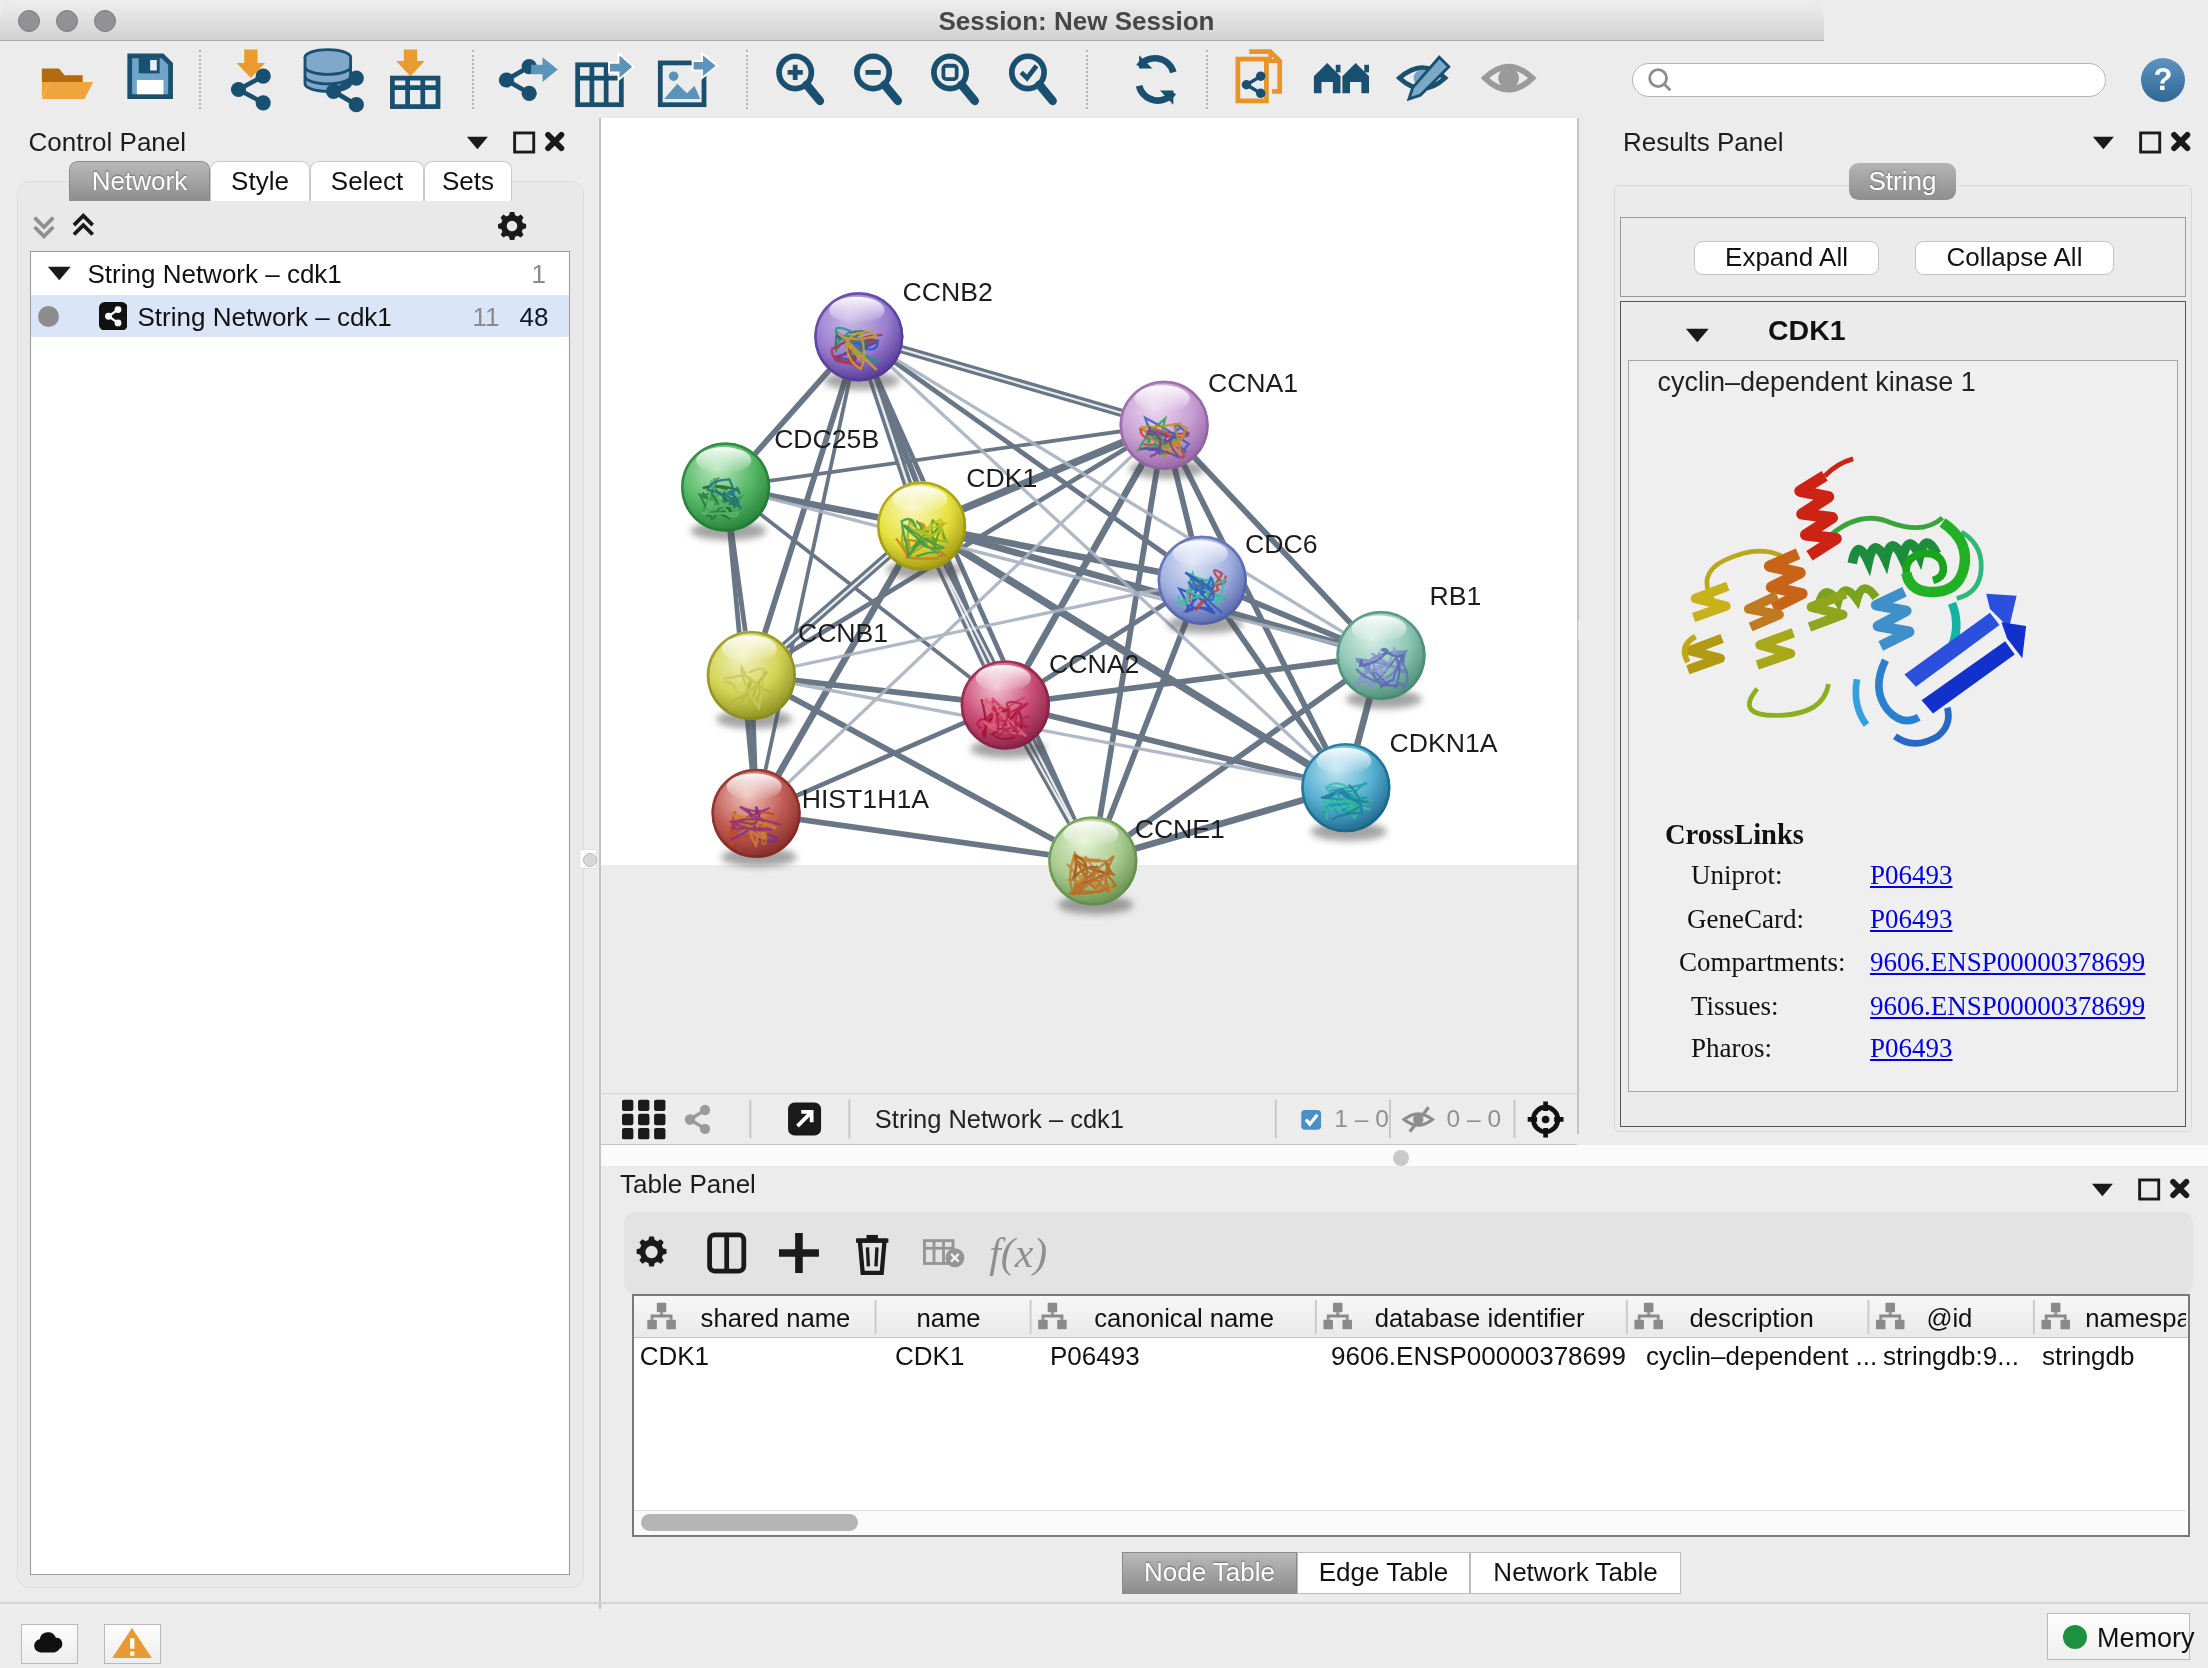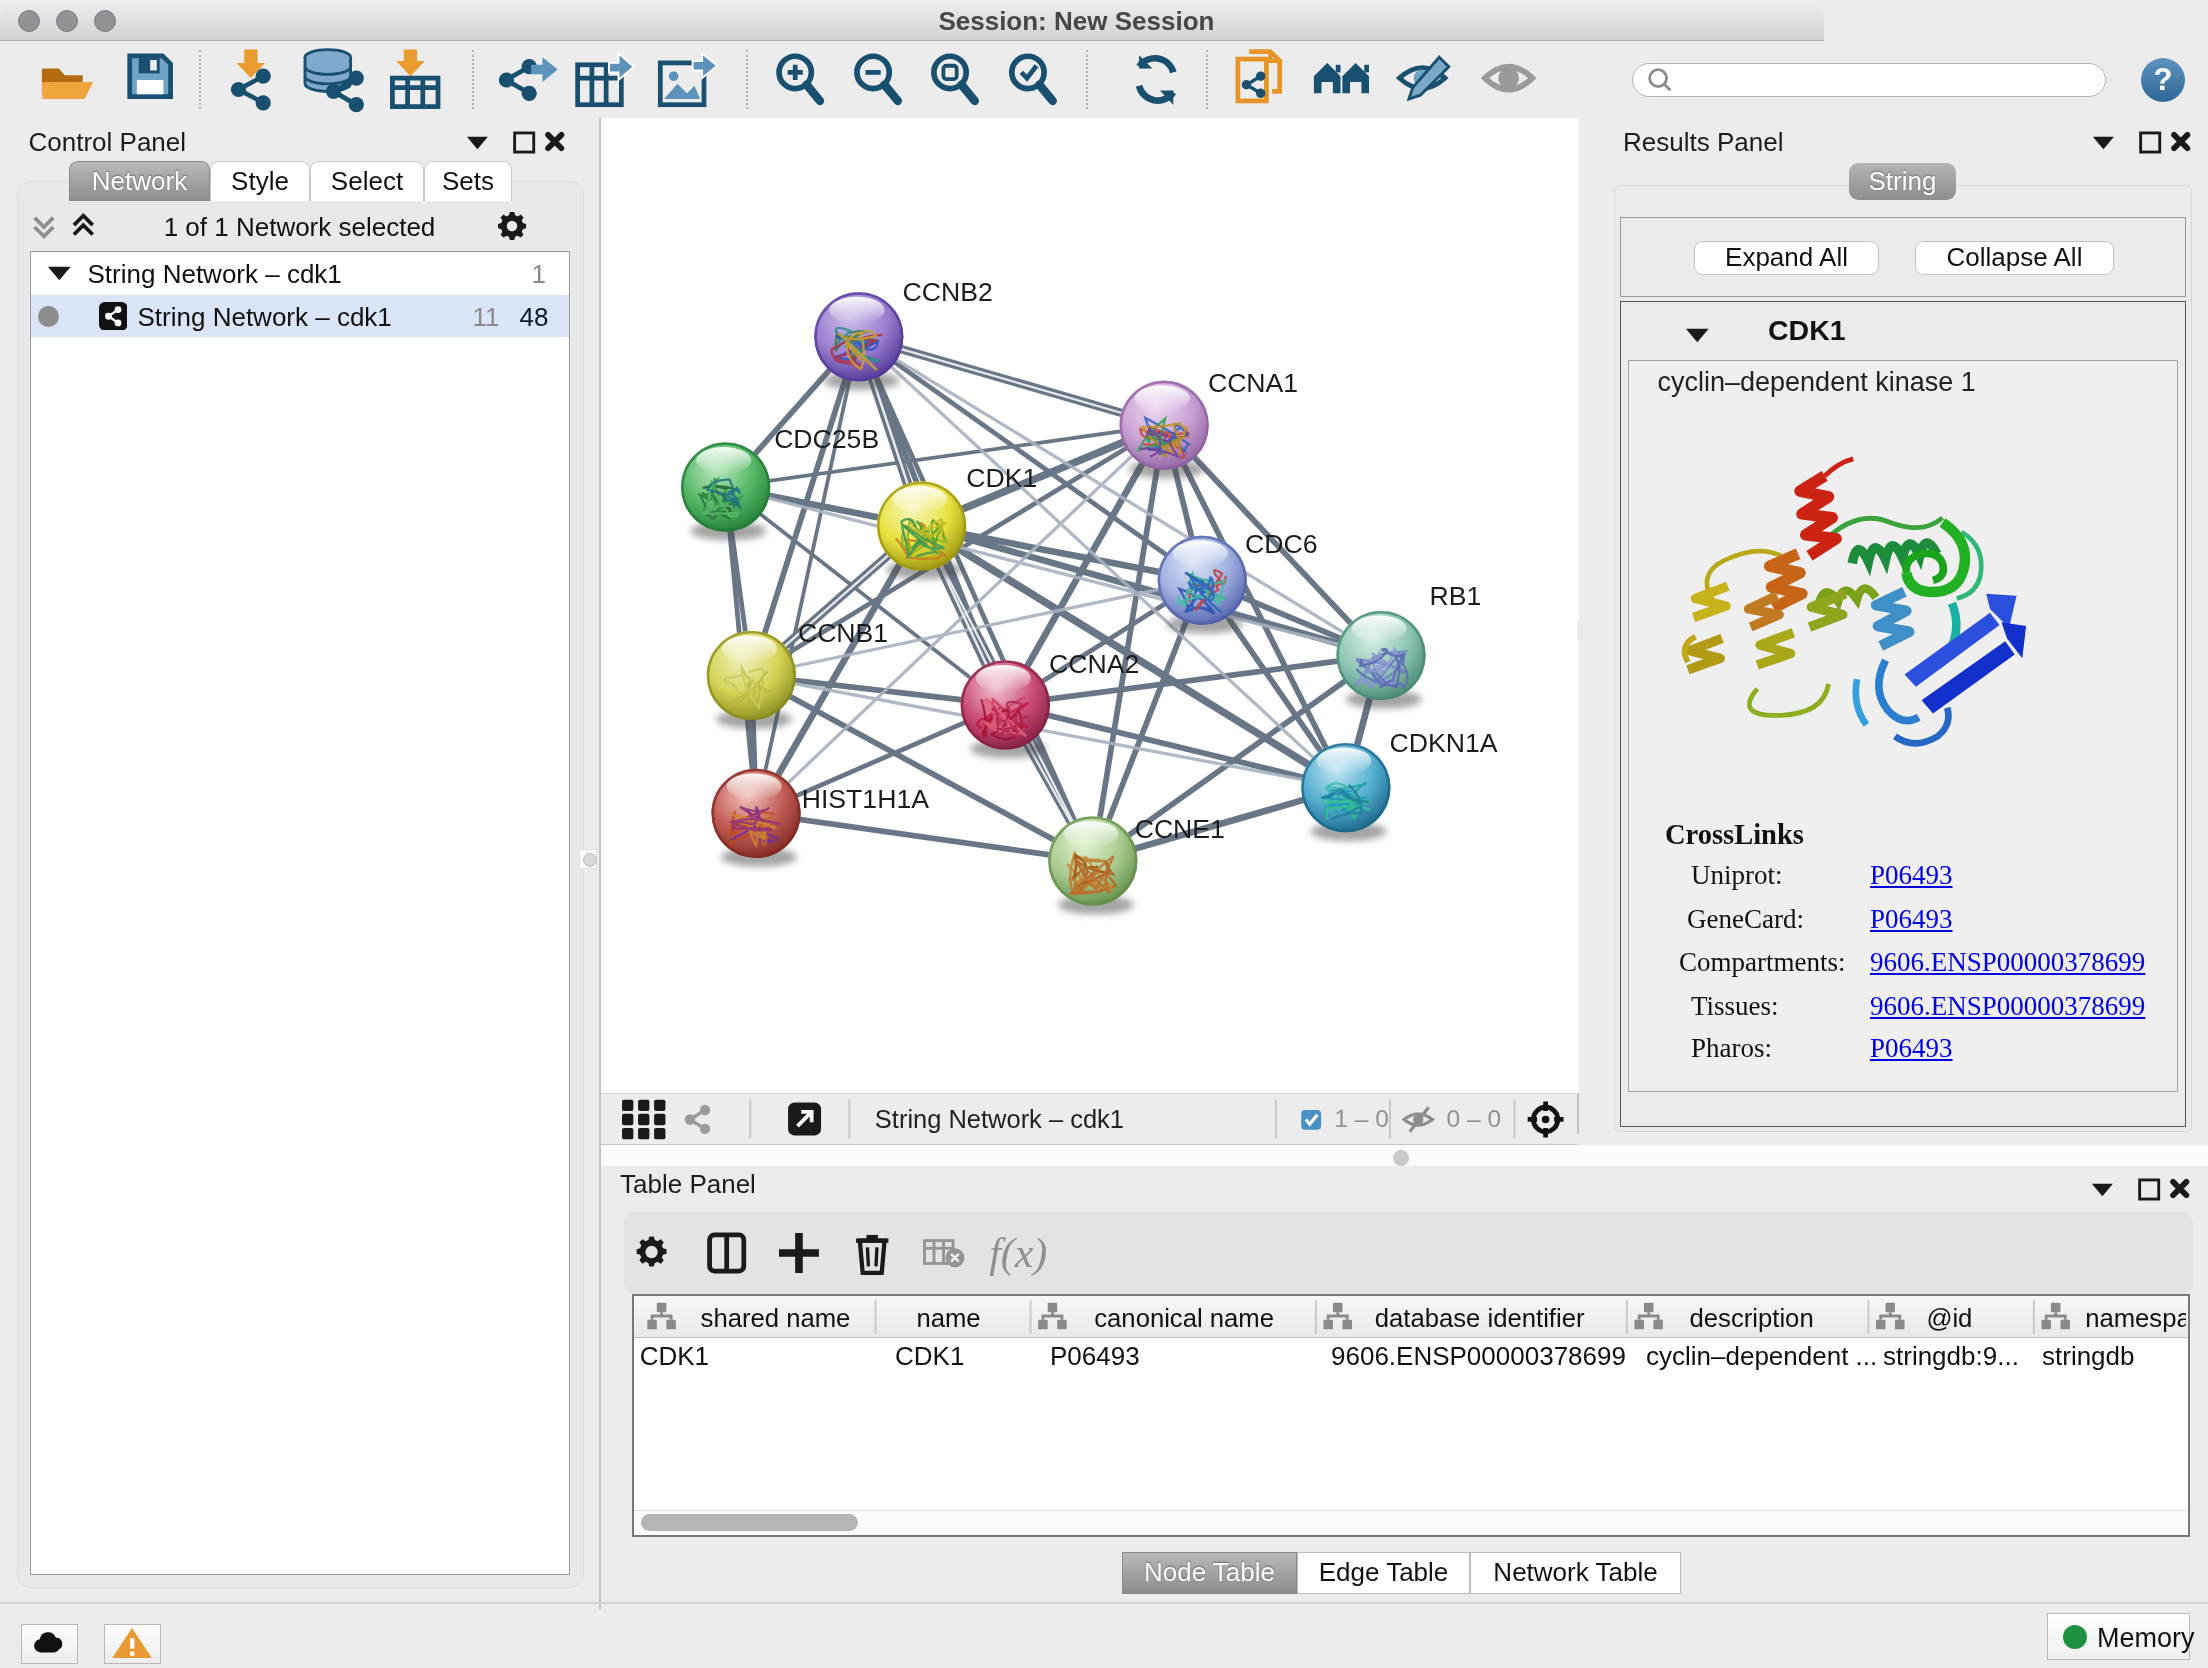--- a/index.html
+++ b/index.html
@@ -16,21 +16,21 @@
   
   #leftdiv{left:599px;top:118px;width:1.9px;height:1491px;background:#c3c3c3;}
   #rightdiv{left:1577px;top:118px;width:1.9px;height:1016px;background:#c3c3c3;}
   .paneltitle{font-size:26px;color:#1c1c1c;}
   
   #cp-tabs .tab{position:absolute;top:0;height:40px;z-index:5;background:#ffffff;border:1.9px solid #c9c9c9;border-bottom:none;border-radius:8.6px 8.6px 0 0;box-sizing:border-box;text-align:center;font-size:26px;color:#111;line-height:38px;}
   .tabsel{background:linear-gradient(#b9b9b9,#8d8d8d) !important;color:#fff !important;border-color:#8a8a8a !important;text-shadow:0 -1px 1.9px rgba(0,0,0,0.4);}
   #cp-sub{left:17px;top:181px;width:565px;height:1405px;background:#e9e9e9;border-radius:13.3px;border:1px solid #dddddd;}
   #cp-list{left:29.5px;top:251px;width:540px;height:1324px;background:#ffffff;border:1.9px solid #9a9a9a;box-sizing:border-box;}
   
-  #canvas{left:601px;top:118px;width:976px;height:975px;background:#ffffff;padding-left:36px;}
+  #canvas{left:601px;top:118px;width:976px;height:747px;background:#ffffff;}
   #netbar{left:601px;top:1093px;width:976px;height:52px;background:#ececec;border-top:1px solid #d5d5d5;border-bottom:1.9px solid #c6c6c6;box-sizing:border-box;}
   #whitestrip{left:601px;top:1145px;width:1607px;height:21px;background:#fbfbfb;}
   
   #rp-outer{left:1614px;top:185px;width:578px;height:947px;background:#ebebeb;border:1.9px solid #d8d8d8;border-radius:5.7px;box-sizing:border-box;}
   #rp-stringtab{left:1849px;top:163px;width:107px;height:37px;background:linear-gradient(#b4b4b4,#8e8e8e);border-radius:9.5px;color:#fff;font-size:26px;text-align:center;line-height:37px;text-shadow:0 -1px 1.9px rgba(0,0,0,0.35);}
   #rp-box1{left:1620px;top:217px;width:566px;height:80px;border:1.9px solid #9a9a9a;background:#ebebeb;box-sizing:border-box;}
   .rbtn{position:absolute;top:23px;height:34px;background:#fff;border:1.9px solid #c2c2c2;border-radius:8.6px;box-sizing:border-box;font-size:26px;text-align:center;color:#111;line-height:30px;}
   #rp-box2{left:1620px;top:301px;width:566px;height:826px;border:1.9px solid #555;background:#ebebeb;box-sizing:border-box;}
   #rp-inner{left:1628px;top:360px;width:550px;height:732px;background:#efefef;border:1.9px solid #a5a5a5;box-sizing:border-box;}
   .serif{font-family:"Liberation Serif",serif;}
@@ -232,21 +232,20 @@
     <div class="tab" style="left:310px;top:43px;width:114px;position:absolute;">Select</div>
     <div class="tab" style="left:424px;top:43px;width:88px;position:absolute;">Sets</div>
   </div>
 </div>
 <div class="abs" id="cp-sub"></div>
 <div class="abs" style="left:17px;top:202px;width:565px;height:49px;">
   <svg class="abs" style="left:13.3px;top:9.5px;" width="86" height="30" viewBox="0 0 90 32">
     <path d="M4,6 L14,16 L24,6 M4,16 L14,26 L24,16" fill="none" stroke="#8f8f8f" stroke-width="4"></path>
     <path d="M46,14 L56,4 L66,14 M46,24 L56,14 L66,24" fill="none" stroke="#1a1a1a" stroke-width="4"></path>
   </svg>
-  <div class="abs" style="left:0;width:565px;text-align:center;font-size:26px;color:#111;top:9.5px;">1 of 1 Network selected</div>
   <svg class="abs" style="left:477px;top:5.7px;" width="36" height="36" viewBox="0 0 24 24">
       <path fill="#1a1a1a" d="M12 8.5a3.5 3.5 0 100 7 3.5 3.5 0 000-7zm9.4 5l-2.2.6a7 7 0 01-.7 1.7l1.2 2-1.9 1.9-2-1.2a7 7 0 01-1.7.7l-.6 2.2h-2.9l-.6-2.2a7 7 0 01-1.7-.7l-2 1.2-1.9-1.9 1.2-2a7 7 0 01-.7-1.7l-2.2-.6v-2.9l2.2-.6a7 7 0 01.7-1.7l-1.2-2L6.3 4.4l2 1.2a7 7 0 011.7-.7l.6-2.2h2.9l.6 2.2a7 7 0 011.7.7l2-1.2 1.9 1.9-1.2 2a7 7 0 01.7 1.7l2.2.6z"></path>
     </svg>
 </div>
 <div class="abs" id="cp-list">
   <div class="abs" style="left:0;top:0;width:100%;height:43px;">
     <svg class="abs" style="left:15px;top:11.4px;" width="28.5" height="21" viewBox="0 0 30 22">
         <path d="M2,4 L26,4 L14,18 Z" fill="#1a1a1a"></path>
       </svg>
     <div class="abs" style="left:57px;top:6.7px;font-size:26px;color:#111;">String Network – cdk1</div>

